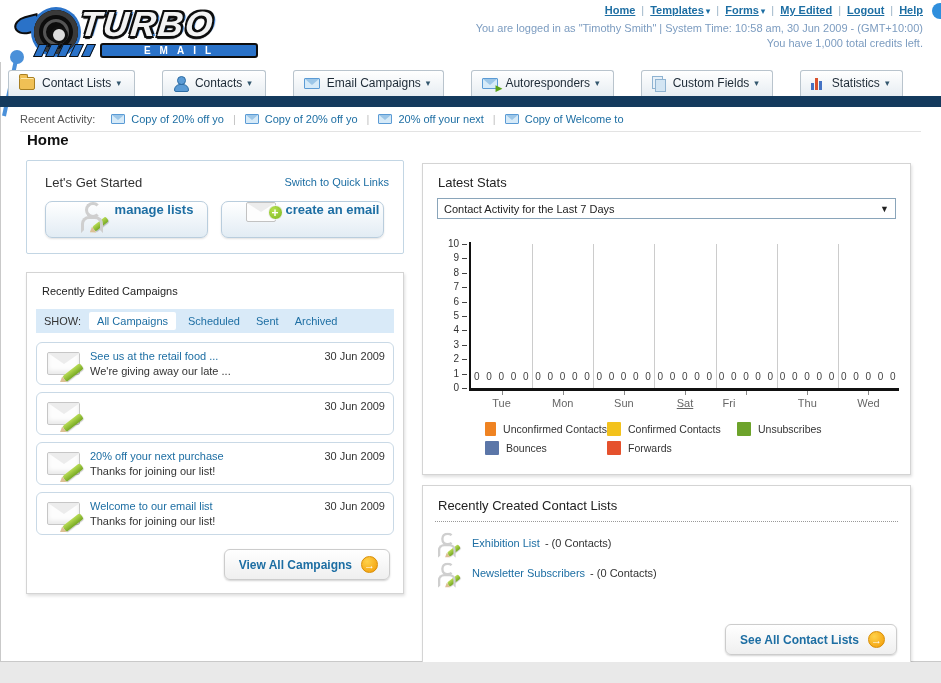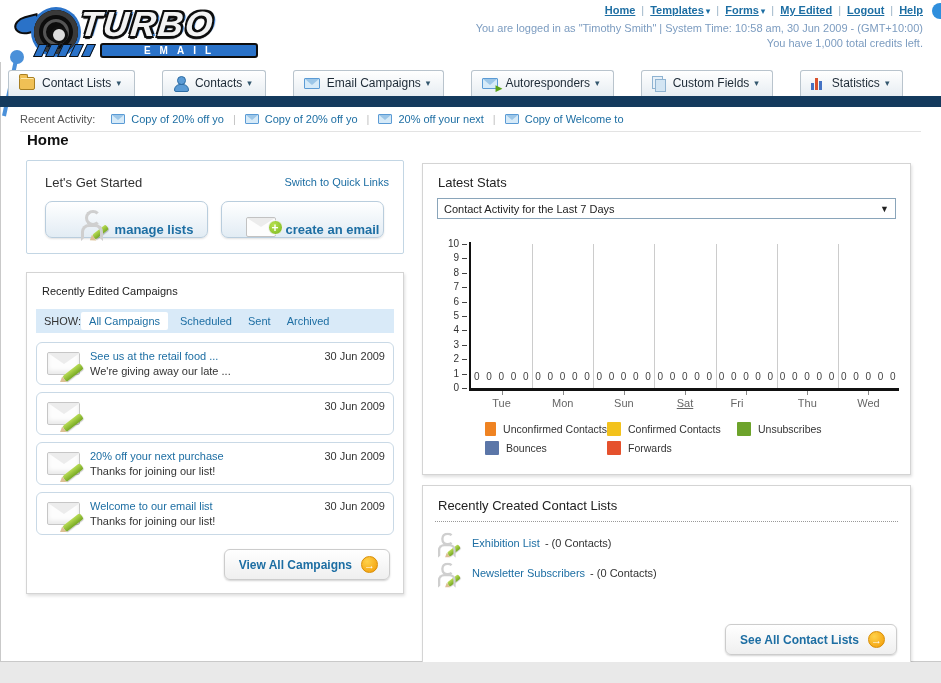--- a/index.html
+++ b/index.html
@@ -78,28 +78,28 @@
   .gocircle { display:inline-block; width:17px; height:17px; border-radius:50%; background:radial-gradient(circle at 35% 30%, #ffd24a, #f29a05); border:1px solid #d88d04; color:#fff; font-weight:bold; font-size:11px; line-height:16px; text-align:center; margin-left:9px; font-style:normal; }
 
   
   .page-title { position:absolute; left:27px; top:131px; font-size:15px; font-weight:bold; color:#111; }
 
   .panel { position:absolute; background:#fff; }
   .p-get { left:26px; top:160px; width:378px; height:94px; border:1px solid #c3d6e4; border-radius:2px; }
   .p-get .ttl { position:absolute; left:18px; top:14px; font-size:13px; color:#333; }
   .p-get .switch { position:absolute; right:14px; top:15px; font-size:11px; color:#1d6ea3; text-decoration:none; cursor:pointer; }
   .p-get .btnrow { position:absolute; left:18px; top:40px; display:flex; gap:13px; }
-  .bigbtn { display:inline-flex; align-items:flex-end; justify-content:center; width:163px; height:37px; background:linear-gradient(#ffffff,#e2ecf4);
+  .bigbtn { display:inline-flex; align-items:flex-start; justify-content:center; width:163px; height:37px; background:linear-gradient(#ffffff,#e2ecf4);
      border:1px solid #b9cddd; border-radius:7px; box-shadow:0 1px 2px rgba(0,0,0,.12); cursor:pointer;
      color:#1d6ea3; font-weight:bold; font-size:13px; gap:10px;padding-left:20px; }
 
   .p-camp { left:26px; top:272px; width:378px; height:322px; border:1px solid #d4d4d4; box-shadow:1px 2px 3px rgba(0,0,0,.13); }
   .p-camp .ttl { position:absolute; left:15px; top:12px; font-size:11px; color:#222; }
   .showrow { position:absolute; left:9px; right:9px; top:36px; height:24px; background:#d9eaf8; display:flex; align-items:center; font-size:11px; padding:0 8px; }
-  .showrow .lbl { color:#333; }
+  .showrow .lbl { color:#333; margin-right:8px; }
   .showrow .filt { color:#1d6ea3; margin-right:16px; text-decoration:none; cursor:pointer; }
   .showrow .filt.active { background:#fff; padding:3px 8px; border-radius:2px; margin-right:12px; }
   .cards { position:absolute; left:9px; right:9px; top:69px; }
   .card { display:flex; align-items:center; border:1px solid #c9d9e6; border-radius:6px; height:43px; margin-bottom:7px; padding:0 8px 0 10px; background:#fff; cursor:pointer; }
   .card .txt { margin-left:10px; line-height:14px; }
   .card .t { font-size:11px; color:#1d6ea3; text-decoration:none; display:block; cursor:pointer; }
   .card .s { font-size:11px; color:#333; }
   .card .d { margin-left:auto; font-size:11px; color:#333; align-self:flex-start; margin-top:7px; }
   .viewall { position:absolute; right:13px; bottom:13px; }
   .pillbtn { display:inline-flex; align-items:center; padding:6px 11px 6px 14px; background:linear-gradient(#ffffff,#efefef); border:1px solid #ccc; border-radius:6px;
@@ -357,21 +357,21 @@
         <span class="c-zero" style="left:261.22857142857146px;top:133px;">0</span>
         <span class="c-zero" style="left:273.45714285714286px;top:133px;">0</span>
         <span class="c-xtick" style="left:252px;top:153px;"></span>
         <span class="c-xlab" style="left:252px;top:159px;text-decoration:underline;">Sat</span>
         <span class="c-zero" style="left:285.68571428571425px;top:133px;">0</span>
         <span class="c-zero" style="left:297.9142857142857px;top:133px;">0</span>
         <span class="c-zero" style="left:310.1428571428571px;top:133px;">0</span>
         <span class="c-zero" style="left:322.37142857142857px;top:133px;">0</span>
         <span class="c-zero" style="left:334.59999999999997px;top:133px;">0</span>
         <span class="c-xtick" style="left:313.14285714285717px;top:153px;"></span>
-        <span class="c-xlab" style="left:304px;top:159px;">Fri</span>
+        <span class="c-xlab" style="left:296px;top:159px;">Fri</span>
         <span class="c-zero" style="left:346.8285714285714px;top:133px;">0</span>
         <span class="c-zero" style="left:359.0571428571429px;top:133px;">0</span>
         <span class="c-zero" style="left:371.2857142857143px;top:133px;">0</span>
         <span class="c-zero" style="left:383.51428571428573px;top:133px;">0</span>
         <span class="c-zero" style="left:395.74285714285713px;top:133px;">0</span>
         <span class="c-xtick" style="left:374.2857142857143px;top:153px;"></span>
         <span class="c-xlab" style="left:374.2857142857143px;top:159px;">Thu</span>
         <span class="c-zero" style="left:407.9714285714286px;top:133px;">0</span>
         <span class="c-zero" style="left:420.20000000000005px;top:133px;">0</span>
         <span class="c-zero" style="left:432.42857142857144px;top:133px;">0</span>

